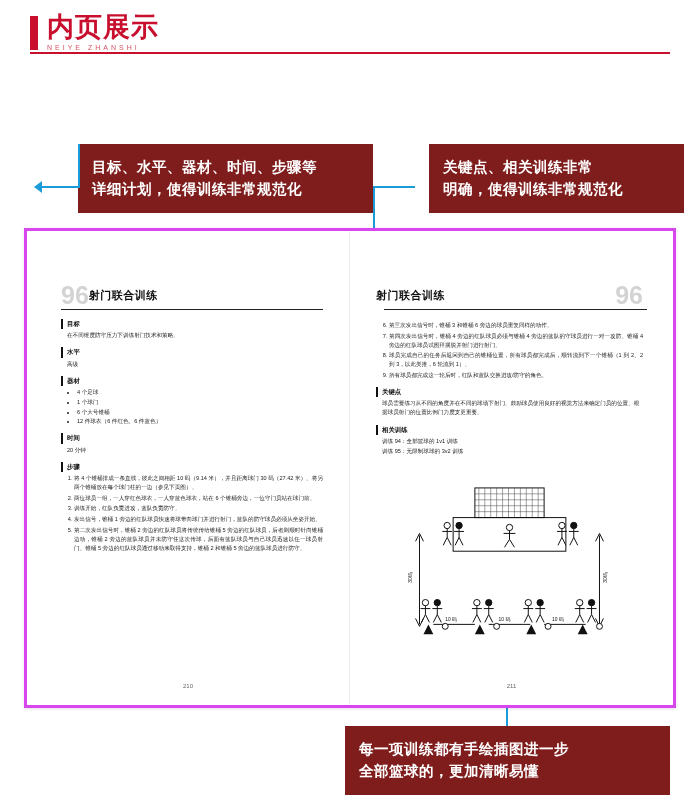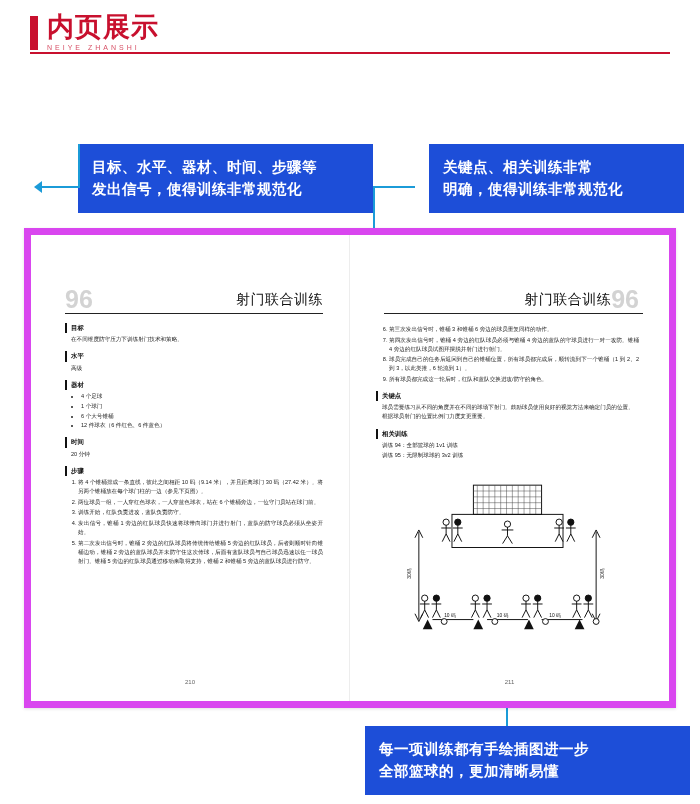--- a/index.html
+++ b/index.html
@@ -45,67 +45,67 @@
   .header-rule {
     position: absolute;
     left: 30px; top: 52px;
     width: 640px; height: 2px;
     background: #c8102e;
   }
 
   
   .callout {
     position: absolute;
-    background: #1d4ed8;
+    background: #7f1d1d;
     color: #ffffff;
     font-size: 14.5px;
     font-weight: bold;
     line-height: 1.55;
     padding: 12px 14px;
     letter-spacing: .5px;
   }
   #callout-top-left { left: 78px; top: 144px; width: 295px; }
   #callout-top-right { left: 429px; top: 144px; width: 255px; }
-  #callout-bottom { left: 345px; top: 726px; width: 325px; margin-left: 20px; }
+  #callout-bottom { left: 345px; top: 726px; width: 325px; }
 
   .callout-line { display: block; }
 
   
   .connector { position: absolute; background: #1b9bd8; }
   .arrow {
     position: absolute;
     width: 0; height: 0;
     border-style: solid;
   }
 
   
   .spread {
     position: absolute;
     left: 24px; top: 228px;
     width: 652px; height: 480px;
     background: #ffffff;
-    border: 7px solid #d946ef;
+    border: 3px solid #d946ef;
     box-shadow: 0 1px 3px rgba(0,0,0,.12);
     display: flex;
   }
   .leaf { position: relative; width: 326px; height: 100%; padding: 0; }
   .leaf.left { border-right: 1px solid #ededed; }
 
   .pg-head {
     position: absolute;
     top: 52px; left: 34px; right: 26px;
     display: flex; align-items: center;
   }
   .pg-num-big {
     font-size: 25px; font-weight: bold; color: #d3d3d3;
     line-height: 1;
   }
   .pg-title {
-    flex: 1; text-align: right;
-    font-size: 14px; font-weight: normal; color: #111;
+    flex: 1; text-align: left;
+    font-size: 11px; font-weight: bold; color: #111;
     letter-spacing: .5px;
   }
   .pg-rule {
     position: absolute;
     left: 34px; right: 26px; top: 78px;
     height: 1px; background: #222;
   }
   .leaf.right .pg-head { left: 26px; right: 30px; flex-direction: row-reverse; }
 
   .body-col {
@@ -150,21 +150,21 @@
     <div class="header-bar"></div>
     <div>
       <div class="header-title">内页展示</div>
       <div class="header-sub">NEIYE ZHANSHI</div>
     </div>
   </div>
   <div class="header-rule"></div>
 
   <div class="callout" id="callout-top-left">
     <span class="callout-line">目标、水平、器材、时间、步骤等</span>
-    <span class="callout-line">发出信号，使得训练非常规范化</span>
+    <span class="callout-line">详细计划，使得训练非常规范化</span>
   </div>
 
   <div class="connector" style="left:78px; top:144px; width:2px; height:44px;"></div>
   <div class="connector" style="left:40px; top:186px; width:40px; height:2px;"></div>
   <div class="arrow" style="left:34px; top:181px; border-width:6px 8px 6px 0; border-color:transparent #1b9bd8 transparent transparent;"></div>
 
   <div class="callout" id="callout-top-right">
     <span class="callout-line">关键点、相关训练非常</span>
     <span class="callout-line">明确，使得训练非常规范化</span>
   </div>

